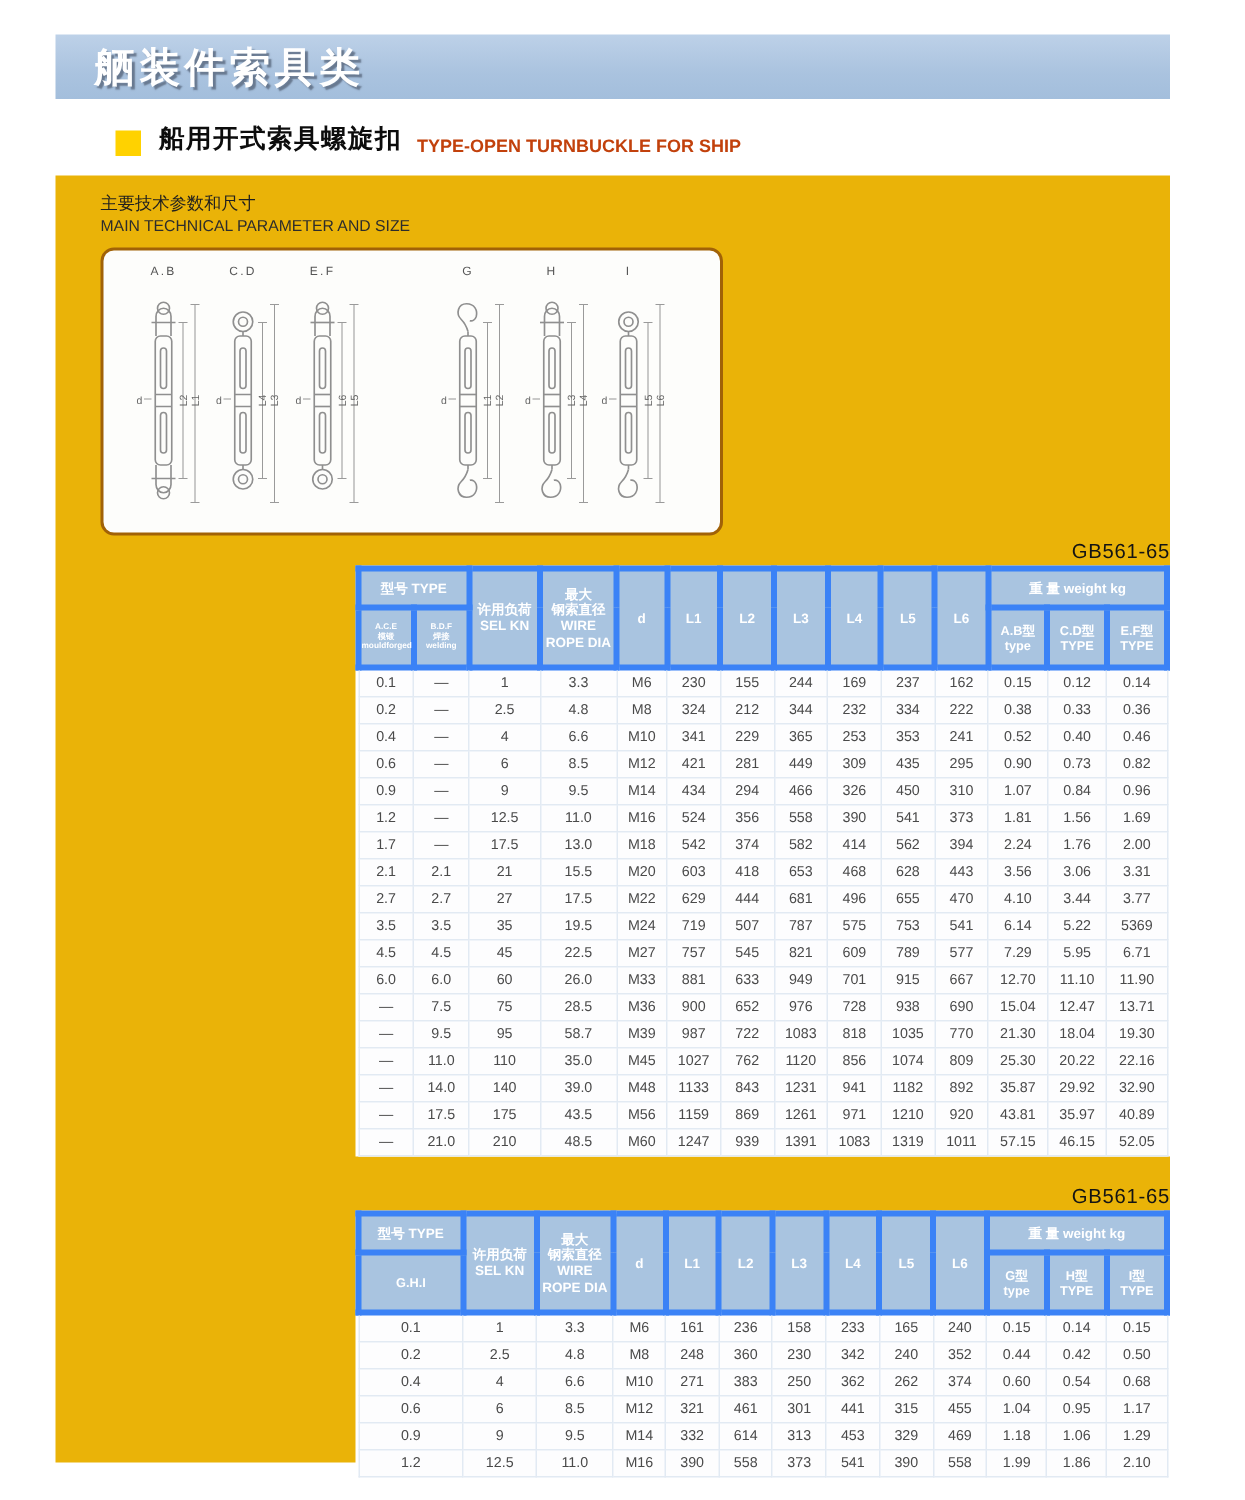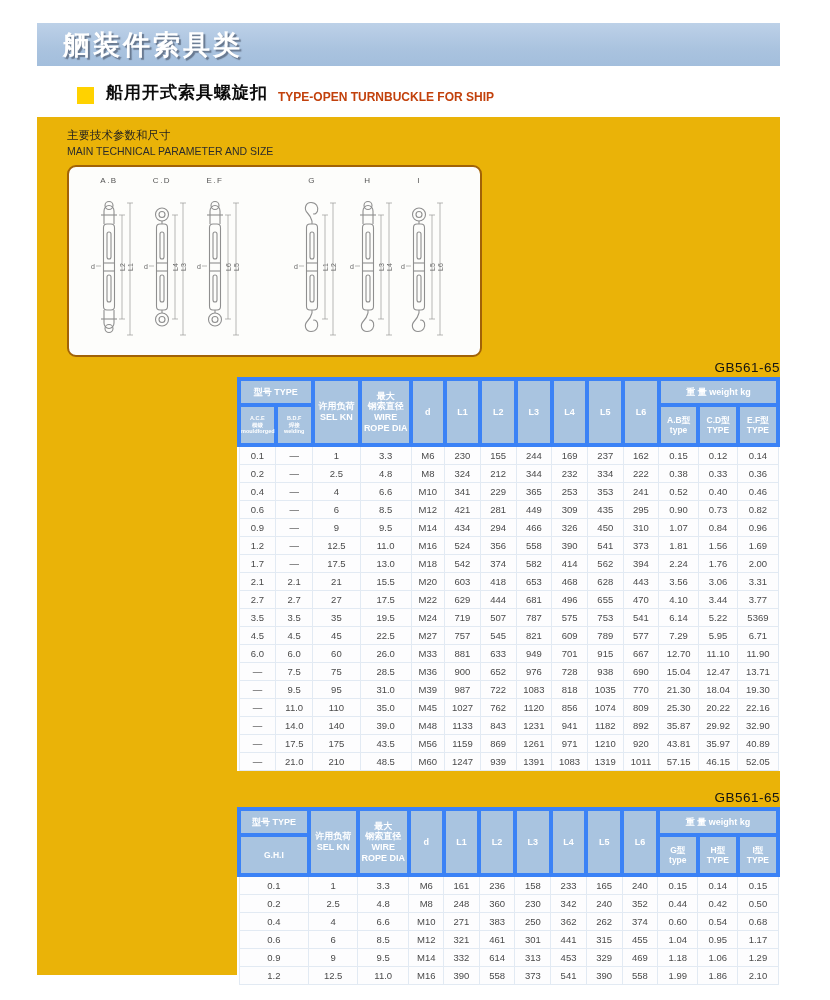--- a/index.html
+++ b/index.html
@@ -444,21 +444,21 @@
             <td>938</td>
             <td>690</td>
             <td>15.04</td>
             <td>12.47</td>
             <td>13.71</td>
           </tr>
           <tr>
             <td>—</td>
             <td>9.5</td>
             <td>95</td>
-            <td>31.0</td>
+            <td>58.7</td>
             <td>M39</td>
             <td>987</td>
             <td>722</td>
             <td>1083</td>
             <td>818</td>
             <td>1035</td>
             <td>770</td>
             <td>21.30</td>
             <td>18.04</td>
             <td>19.30</td>

